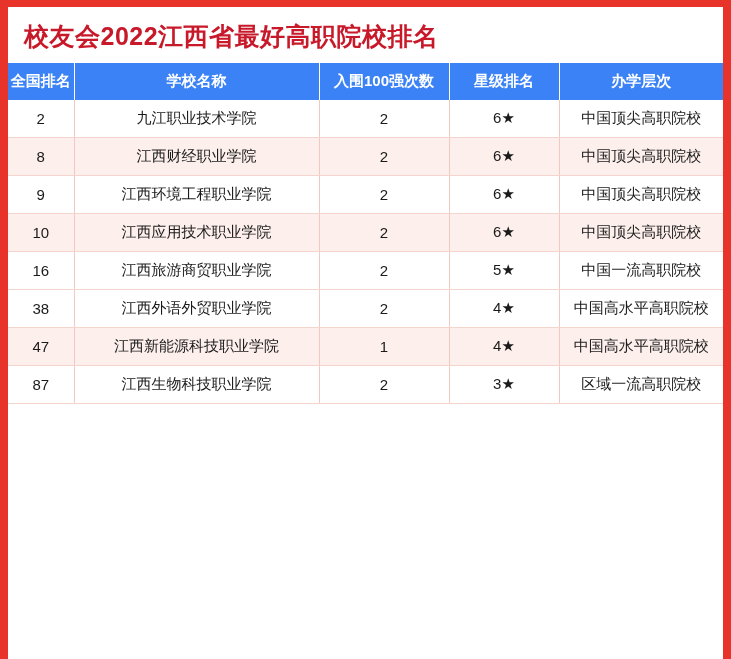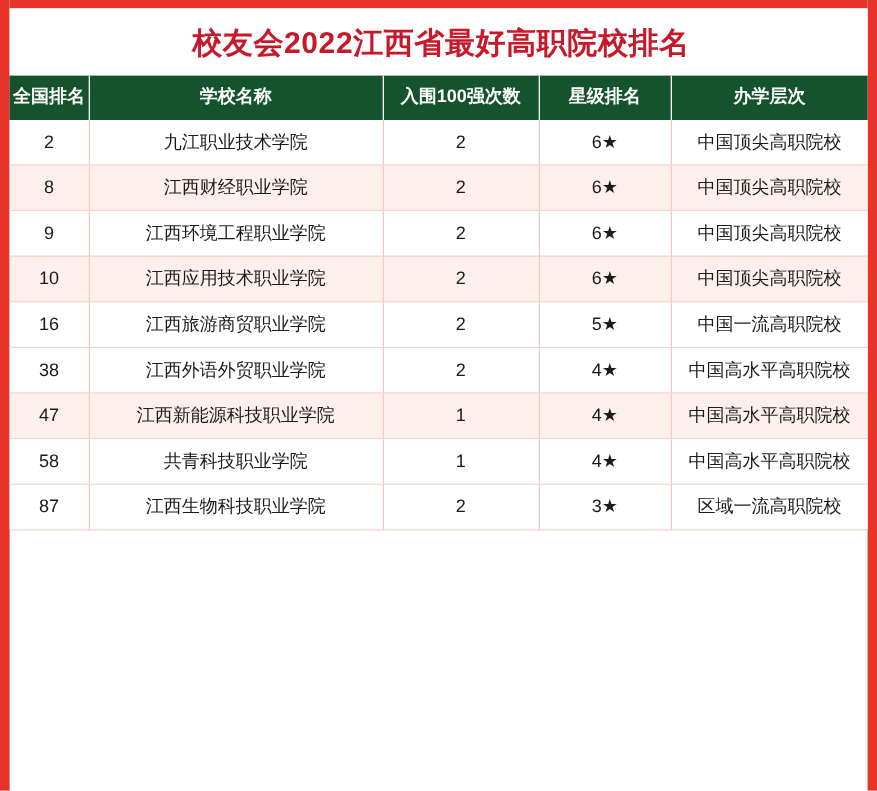--- a/index.html
+++ b/index.html
@@ -21,38 +21,38 @@
     border-left: 8px solid #e8332a;
     border-right: 8px solid #e8332a;
     background: #ffffff;
   }
   .top-bar {
     height: 7px;
     background: #e8332a;
     width: 100%;
   }
   .title-wrap {
-    padding: 14px 0 12px 4px;
-    text-align: center;
+    padding: 14px 0 12px 16px;
+    text-align: left;
     background: #ffffff;
   }
   .title {
     font-size: 25px;
     font-weight: bold;
     color: #c8192a;
     letter-spacing: 0.5px;
     line-height: 1.2;
   }
   table.rank-table {
     width: 100%;
     border-collapse: collapse;
     table-layout: fixed;
   }
   table.rank-table th {
-    background: #14532d;
+    background: #3b82f6;
     color: #ffffff;
     font-size: 15px;
     font-weight: bold;
     padding: 9px 2px;
     line-height: 1.25;
     border-right: 1px solid #ffffff;
     vertical-align: middle;
   }
   table.rank-table th:last-child {
     border-right: none;
@@ -157,27 +157,20 @@
           <td>中国高水平高职院校</td>
         </tr>
         <tr class="even">
           <td>47</td>
           <td>江西新能源科技职业学院</td>
           <td>1</td>
           <td class="star">4★</td>
           <td>中国高水平高职院校</td>
         </tr>
         <tr class="odd">
-          <td>58</td>
-          <td>共青科技职业学院</td>
-          <td>1</td>
-          <td class="star">4★</td>
-          <td>中国高水平高职院校</td>
-        </tr>
-        <tr class="odd">
           <td>87</td>
           <td>江西生物科技职业学院</td>
           <td>2</td>
           <td class="star">3★</td>
           <td>区域一流高职院校</td>
         </tr>
       </tbody>
   </table>
 </div>
 

